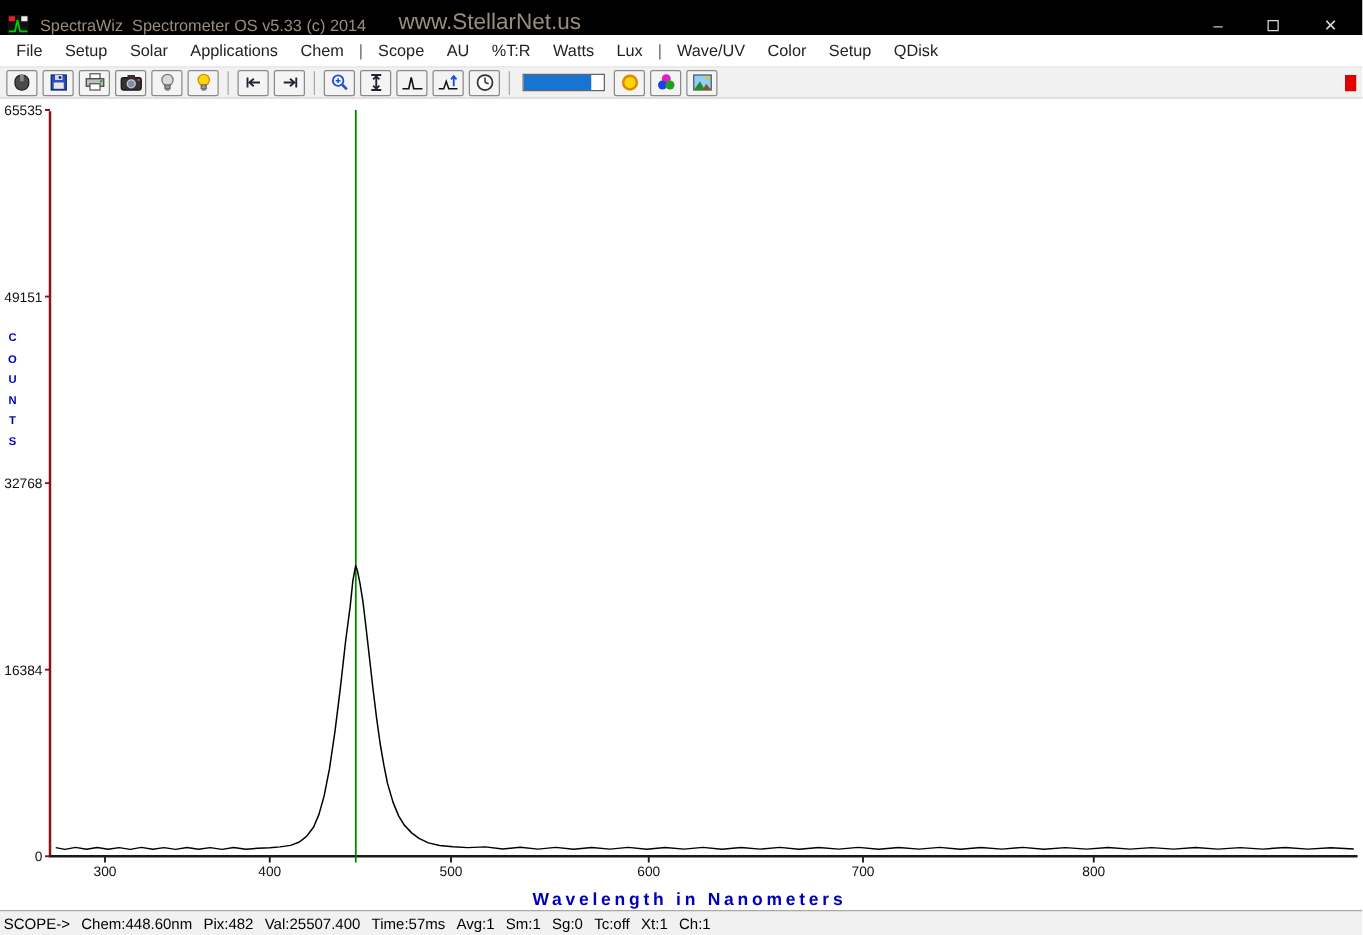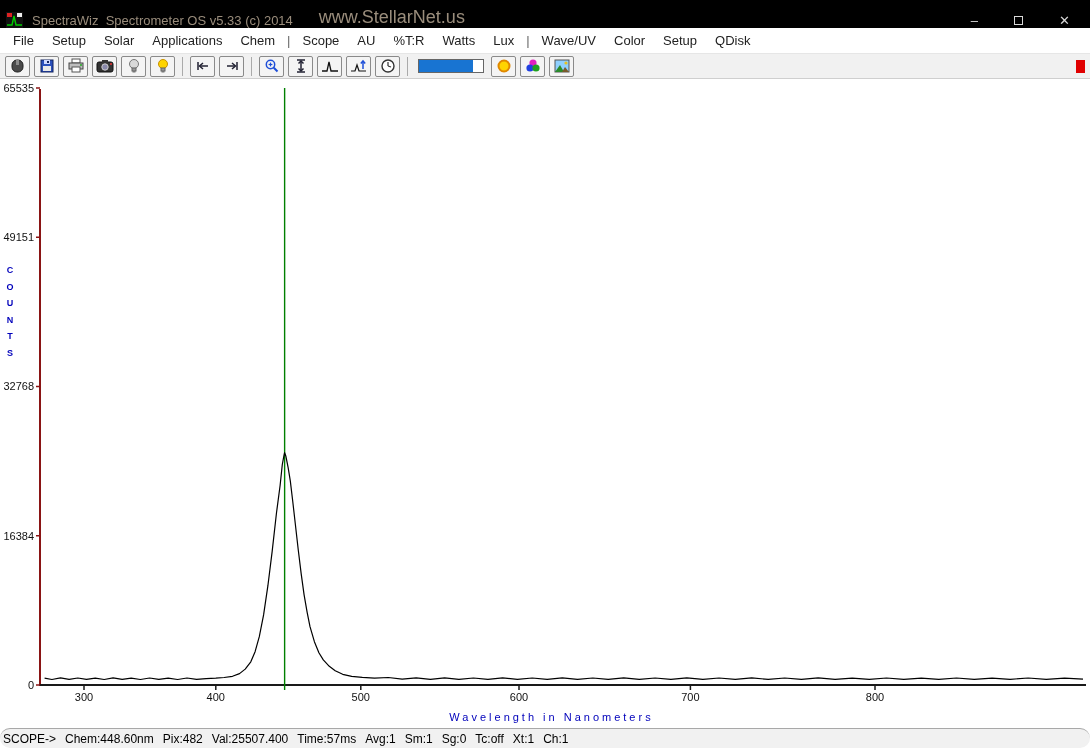--- a/index.html
+++ b/index.html
@@ -30,24 +30,24 @@
   .tb-btn span { display:flex; }
   .tb-sep { width:1px; height:19px; background:#aaa; margin:0 5px; }
   .tb-progress { width:66px; height:14px; border:1px solid #666; background:#fff; margin:0 5px; position:relative; overflow:hidden; }
   .tb-progress .fill { position:absolute; left:0; top:0; bottom:0; }
   .tb-indicator { margin-left:auto; width:9px; height:13px; margin-right:2px; }
 
   
   .chart { position:relative; height:649px; background:#fff; }
   #plot { position:absolute; left:0; top:0; display:block; }
   .ylabel { position:absolute; left:5px; top:183px; width:10px; color:#0000bb; font-weight:bold; font-size:9px; line-height:16.5px; text-align:center; }
-  .xlabel { position:absolute; left:0; top:632px; width:1060px; text-align:center; color:#0000bb; font-weight:normal; font-size:11px; letter-spacing:3px;padding-left:43px; }
-
-  
-  .statusbar { height:20px; background:#f1f1f1; border-top:1px solid #a8a8a8; display:flex; align-items:center; font-size:12px; color:#000; padding-left:3px;border-radius:10px; }
+  .xlabel { position:absolute; left:0; top:632px; width:1060px; text-align:center; color:#0000bb; font-weight:bold; font-size:14px; letter-spacing:3px;padding-left:43px; }
+
+  
+  .statusbar { height:20px; background:#f1f1f1; border-top:1px solid #a8a8a8; display:flex; align-items:center; font-size:12px; color:#000; padding-left:3px; }
   .status-field { margin-right:9px; white-space:pre; }
 </style>
 </head>
 <body>
 
 <div class="window">
 
   <div class="titlebar">
     <span class="app-icon">
       <svg width="17" height="16" viewBox="0 0 17 16">

